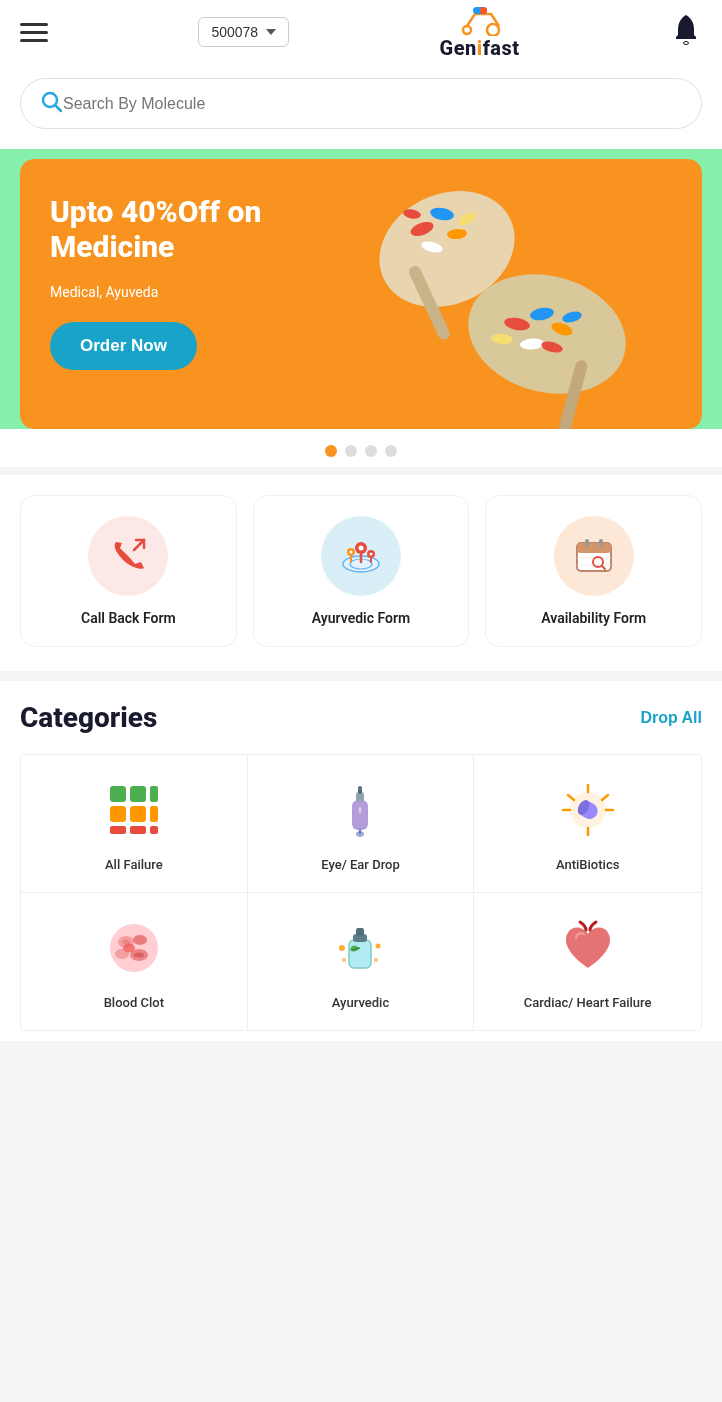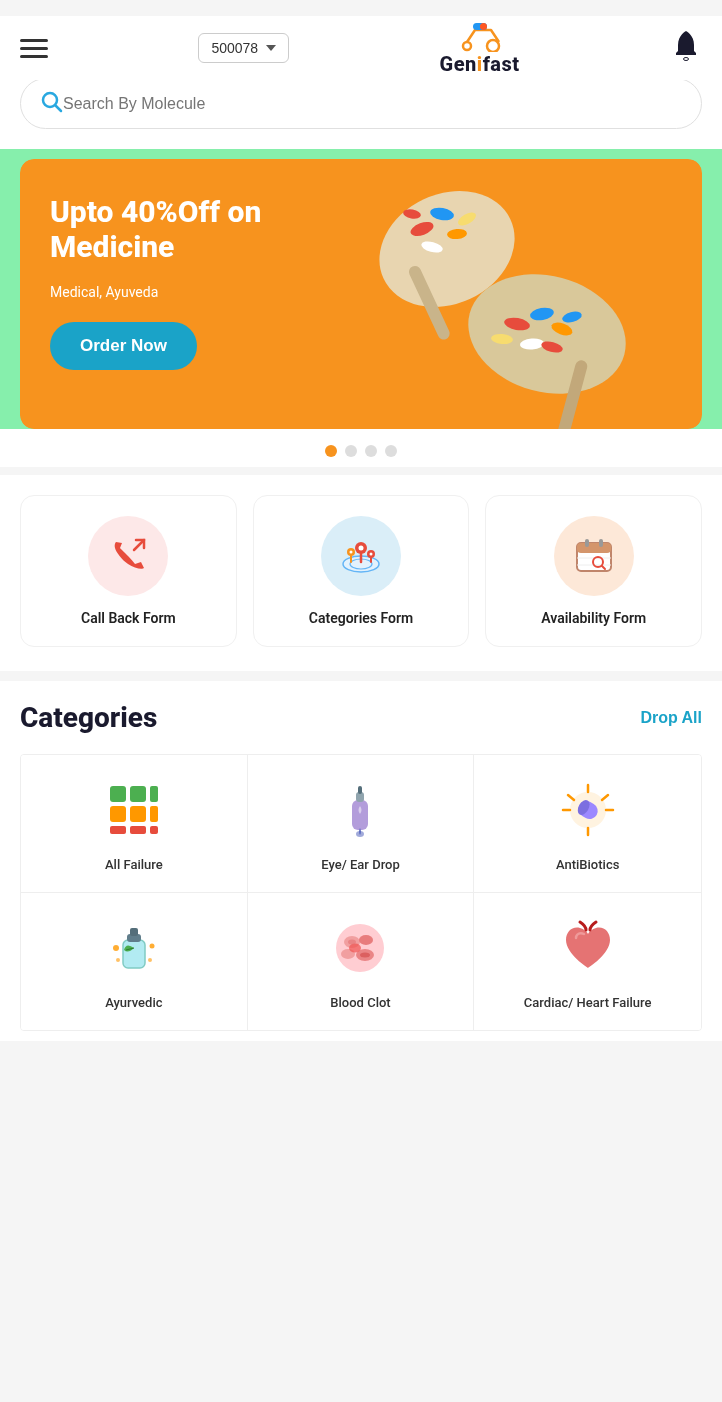--- a/index.html
+++ b/index.html
@@ -12,21 +12,21 @@
     }
 
     
     .header {
       background: #fff;
       display: flex;
       align-items: center;
       justify-content: space-between;
       padding: 4px 20px;
       position: sticky;
-      top: 16px;
+      top: 0;
       z-index: 100;
     }
     .hamburger {
       display: flex;
       flex-direction: column;
       gap: 5px;
       cursor: pointer;
     }
     .hamburger span {
       display: block;
@@ -392,21 +392,21 @@
         <path d="M24 22 L24 30" stroke="#e74c3c" stroke-width="2.5" stroke-linecap="round"></path>
         <circle cx="24" cy="16" r="2.5" fill="#fff"></circle>
         <circle cx="14" cy="20" r="4" fill="#f7931e"></circle>
         <path d="M14 24 L14 30" stroke="#f7931e" stroke-width="2" stroke-linecap="round"></path>
         <circle cx="14" cy="20" r="1.5" fill="#fff"></circle>
         <circle cx="34" cy="22" r="4" fill="#e74c3c"></circle>
         <path d="M34 26 L34 30" stroke="#e74c3c" stroke-width="2" stroke-linecap="round"></path>
         <circle cx="34" cy="22" r="1.5" fill="#fff"></circle>
       </svg>
     </div>
-    <div class="action-label">Categories Form</div>
+    <div class="action-label">Ayurvedic Form</div>
   </div>
 
   <div class="action-card">
     <div class="action-icon-circle peach">
       <svg width="46" height="46" viewBox="0 0 46 46" fill="none">
 
         <rect x="6" y="10" width="34" height="28" rx="4" fill="#fff" stroke="#c0856b" stroke-width="2"></rect>
         <rect x="6" y="10" width="34" height="10" rx="4" fill="#d4956b"></rect>
 
         <line x1="6" y1="25" x2="40" y2="25" stroke="#eee" stroke-width="1"></line>
@@ -483,59 +483,59 @@
           <line x1="30" y1="55" x2="30" y2="48" stroke="#FF9800" stroke-width="2.5" stroke-linecap="round"></line>
         </svg>
       </div>
       <div class="category-label">AntiBiotics</div>
     </div>
 
     <div class="category-cell">
       <div class="category-icon">
         <svg width="60" height="60" viewBox="0 0 60 60">
 
-          <rect x="19" y="22" width="22" height="28" rx="5" fill="#b2ebf2" stroke="#80cbc4" stroke-width="1.5"></rect>
-          <rect x="23" y="16" width="14" height="8" rx="3" fill="#607d8b"></rect>
-          <rect x="26" y="10" width="8" height="8" rx="2" fill="#546e7a"></rect>
-
-          <path d="M30 30 Q22 24 20 32 Q24 36 30 30" fill="#4caf50"></path>
-          <path d="M30 30 L22 32" stroke="#2e7d32" stroke-width="1"></path>
-
-          <circle cx="12" cy="30" r="3" fill="#FF9800" opacity="0.8"></circle>
-          <circle cx="48" cy="28" r="2.5" fill="#FF9800" opacity="0.8"></circle>
-          <circle cx="14" cy="42" r="2" fill="#FF9800" opacity="0.6"></circle>
-          <circle cx="46" cy="42" r="2" fill="#FF9800" opacity="0.6"></circle>
-        </svg>
-      </div>
-      <div class="category-label">Ayurvedic</div>
-    </div>
-
-    <div class="category-cell">
-      <div class="category-icon">
-        <svg width="60" height="60" viewBox="0 0 60 60">
-
           <circle cx="30" cy="30" r="24" fill="#ffcdd2"></circle>
 
           <ellipse cx="22" cy="24" rx="8" ry="6" fill="#ef9a9a" opacity="0.9"></ellipse>
           <ellipse cx="36" cy="22" rx="7" ry="5" fill="#e57373" opacity="0.9"></ellipse>
           <ellipse cx="18" cy="36" rx="7" ry="5" fill="#ef9a9a" opacity="0.9"></ellipse>
           <ellipse cx="35" cy="37" rx="9" ry="6" fill="#e57373" opacity="0.8"></ellipse>
           <ellipse cx="25" cy="30" rx="6" ry="4.5" fill="#ef5350" opacity="0.7"></ellipse>
 
           <ellipse cx="22" cy="24" rx="4" ry="2.5" fill="#e57373" opacity="0.6"></ellipse>
           <ellipse cx="35" cy="37" rx="5" ry="2.5" fill="#c62828" opacity="0.4"></ellipse>
         </svg>
       </div>
       <div class="category-label">Blood Clot</div>
     </div>
 
     <div class="category-cell">
       <div class="category-icon">
         <svg width="60" height="60" viewBox="0 0 60 60">
 
+          <rect x="19" y="22" width="22" height="28" rx="5" fill="#b2ebf2" stroke="#80cbc4" stroke-width="1.5"></rect>
+          <rect x="23" y="16" width="14" height="8" rx="3" fill="#607d8b"></rect>
+          <rect x="26" y="10" width="8" height="8" rx="2" fill="#546e7a"></rect>
+
+          <path d="M30 30 Q22 24 20 32 Q24 36 30 30" fill="#4caf50"></path>
+          <path d="M30 30 L22 32" stroke="#2e7d32" stroke-width="1"></path>
+
+          <circle cx="12" cy="30" r="3" fill="#FF9800" opacity="0.8"></circle>
+          <circle cx="48" cy="28" r="2.5" fill="#FF9800" opacity="0.8"></circle>
+          <circle cx="14" cy="42" r="2" fill="#FF9800" opacity="0.6"></circle>
+          <circle cx="46" cy="42" r="2" fill="#FF9800" opacity="0.6"></circle>
+        </svg>
+      </div>
+      <div class="category-label">Ayurvedic</div>
+    </div>
+
+    <div class="category-cell">
+      <div class="category-icon">
+        <svg width="60" height="60" viewBox="0 0 60 60">
+
           <path d="M30 50 C30 50 8 36 8 22 C8 14 14 8 22 10 C26 11 29 14 30 16 C31 14 34 11 38 10 C46 8 52 14 52 22 C52 36 30 50 30 50Z" fill="#e57373"></path>
 
           <path d="M28 12 C28 8 22 4 22 4" stroke="#b71c1c" stroke-width="3" stroke-linecap="round" fill="none"></path>
           <path d="M32 12 C32 8 38 4 38 4" stroke="#b71c1c" stroke-width="3" stroke-linecap="round" fill="none"></path>
 
           <path d="M18 20 C18 16 22 14 26 16" stroke="#ef9a9a" stroke-width="2.5" stroke-linecap="round" fill="none"></path>
         </svg>
       </div>
       <div class="category-label">Cardiac/ Heart Failure</div>
     </div>

